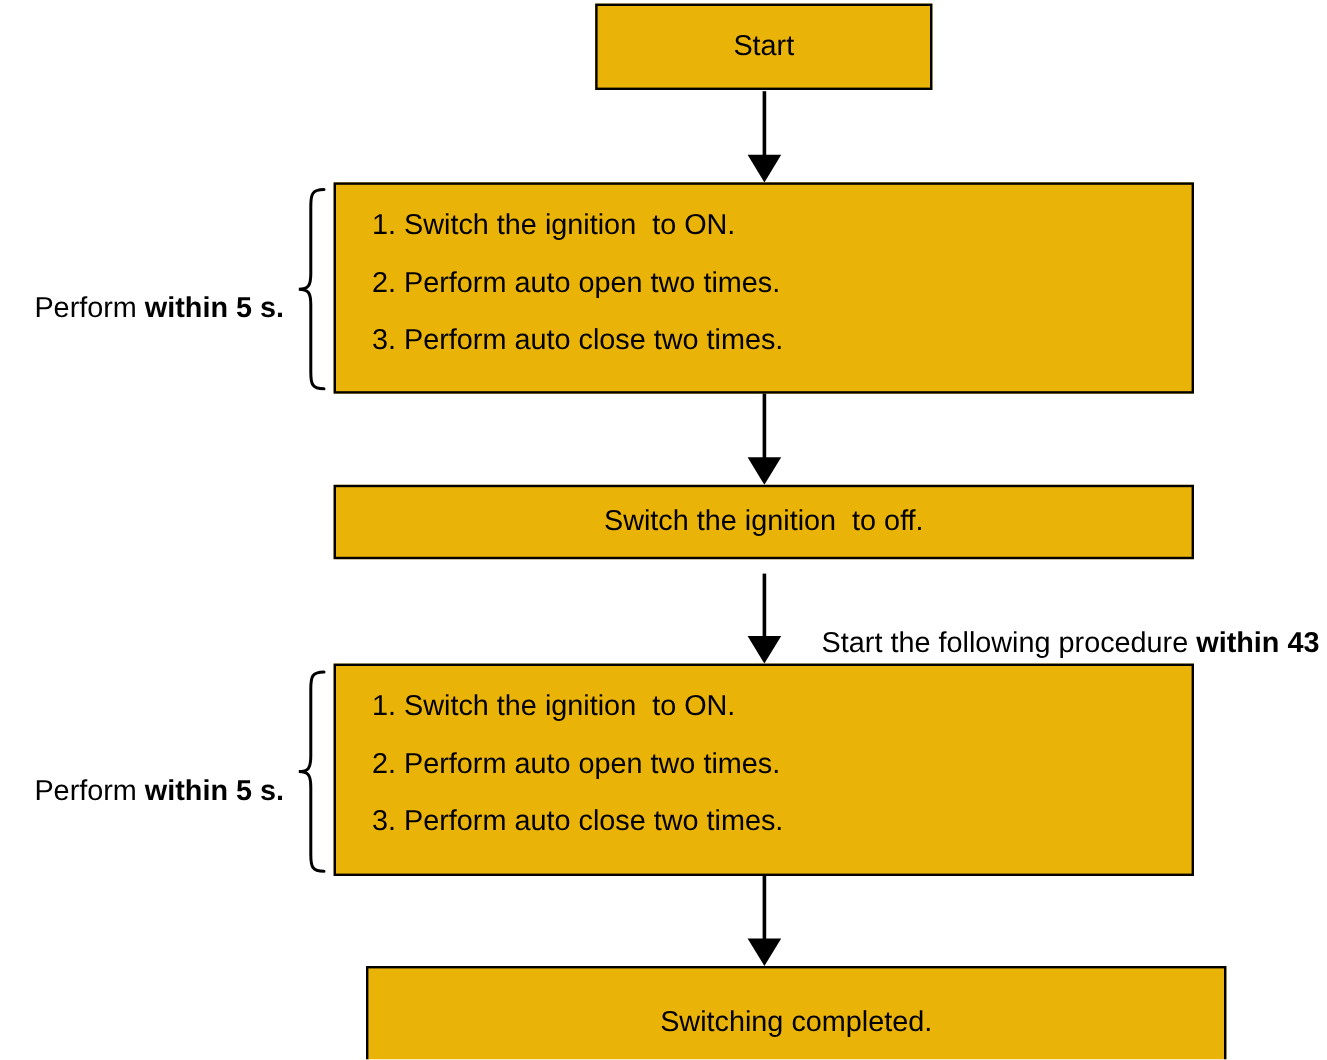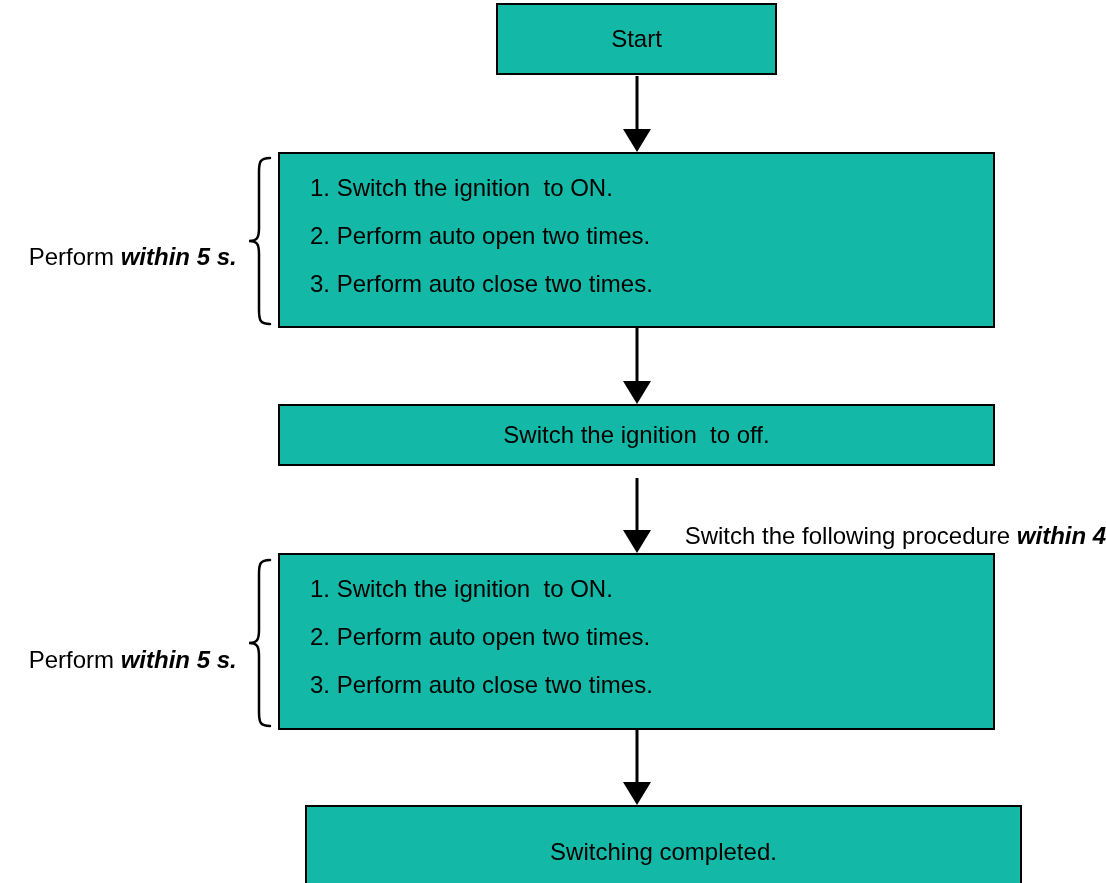--- a/index.html
+++ b/index.html
@@ -10,21 +10,21 @@
     height: 883px;
     background: #ffffff;
     font-family: "Liberation Sans", sans-serif;
     color: #000000;
     font-size: 24px;
     overflow: hidden;
   }
   .box {
     position: absolute;
     border: 2px solid #000000;
-    background: #14b8a6;
+    background: #eab308;
   }
   .box.centered {
     display: flex;
     align-items: center;
     justify-content: center;
     text-align: center;
   }
   .steps-box { padding: 10px 0 0 30px; }
   .step-line {
     height: 48px;
@@ -50,21 +50,21 @@
     transform: translateX(-50%);
     width: 0; height: 0;
     border-left: 14px solid transparent;
     border-right: 14px solid transparent;
     border-top: 23px solid #000000;
   }
   .side-label {
     position: absolute;
     white-space: pre;
   }
-  .bold { font-weight: bold; font-style: italic; }
+  .bold { font-weight: bold; }
   .brace { position: absolute; }
 </style>
 </head>
 <body>
 
 <div class="canvas">
 
   <div class="box centered" style="left:496px; top:3px; width:281px; height:72px;">
     <span class="label-text">Start</span>
   </div>
@@ -96,21 +96,21 @@
   <div class="box centered" style="left:278px; top:404px; width:717px; height:62px;">
     <span class="label-text">Switch the ignition  to off.</span>
   </div>
 
   <div class="arrow" style="left:623px; top:478px; height:75px;">
     <div class="arrow-line"></div>
     <div class="arrow-head"></div>
   </div>
 
   <div class="side-label" style="left:658px; top:494px;">
-    <span>Switch the following procedure </span><span class="bold">within 43 s.</span>
+    <span>Start the following procedure </span><span class="bold">within 43 s.</span>
   </div>
 
   <div class="box steps-box" style="left:278px; top:553px; width:717px; height:177px;">
     <div class="step-line">1. Switch the ignition  to ON.</div>
     <div class="step-line">2. Perform auto open two times.</div>
     <div class="step-line">3. Perform auto close two times.</div>
   </div>
 
   <svg class="brace" style="left:246px; top:558px;" width="26" height="170" viewBox="0 0 26 170">
     <path d="M24,2 C14,2 13,6 13,16 L13,72 C13,82 11,85 3,85 C11,85 13,88 13,98 L13,154 C13,164 14,168 24,168" fill="none" stroke="#000000" stroke-width="2.5" stroke-linecap="round"></path>

